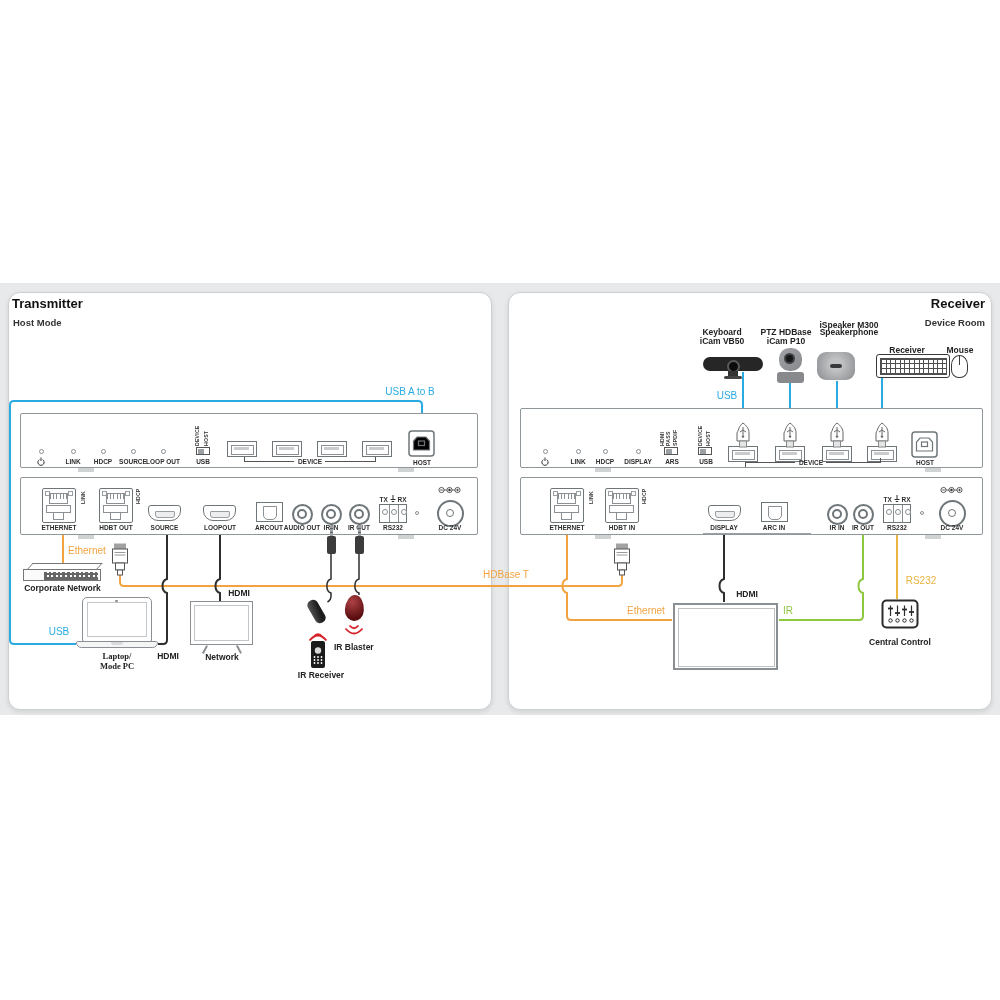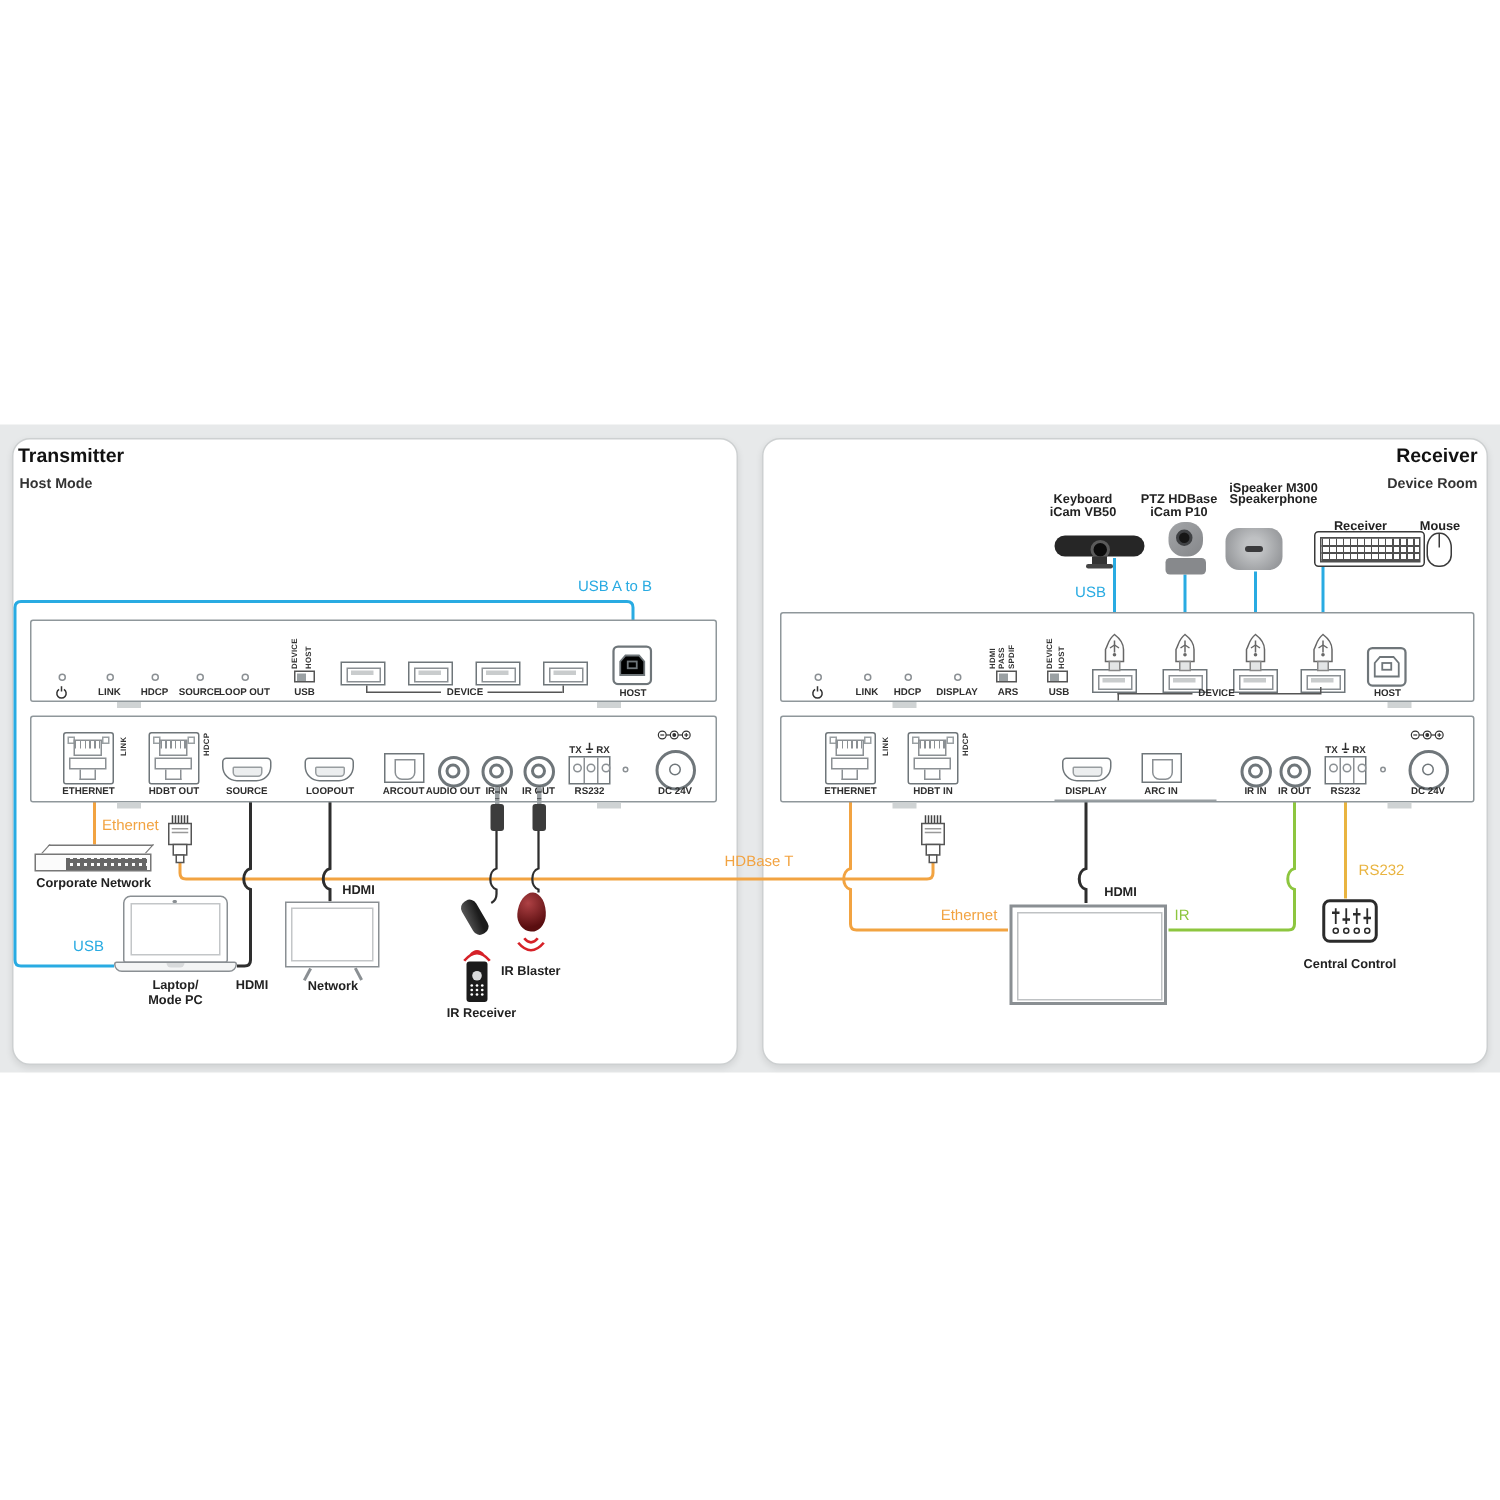--- a/index.html
+++ b/index.html
@@ -284,21 +284,21 @@
   </svg>
 
   <div class="a lapscr" style="left:82px;top:597px;">
       <b></b>
       <i></i>
     </div>
   <div class="a lapbase" style="left:76px;top:641px;">
       <i></i>
     </div>
   <div class="a clabel c-cyan tc" style="left:44px;top:627px;width:30px;">USB</div>
-  <div class="a dlabel" style="left:87px;top:651px;width:60px;"><span>Laptop/</span><br><span>Mode PC</span></div>
+  <div class="a dlabel" style="left:87px;top:651px;width:60px;font-family:Liberation Serif, serif;"><span>Laptop/</span><br><span>Mode PC</span></div>
   <div class="a dlabel" style="left:150px;top:651px;width:36px;">HDMI</div>
 
   <div class="a mon" style="left:190px;top:601px;">
       <i></i>
     </div>
   <div class="a leg" style="left:204px;top:645px;transform:rotate(28deg);"></div>
   <div class="a leg" style="left:238px;top:645px;transform:rotate(-28deg);"></div>
   <div class="a dlabel" style="left:221px;top:588px;width:36px;">HDMI</div>
   <div class="a dlabel" style="left:191px;top:652px;width:62px;">Network</div>
 

